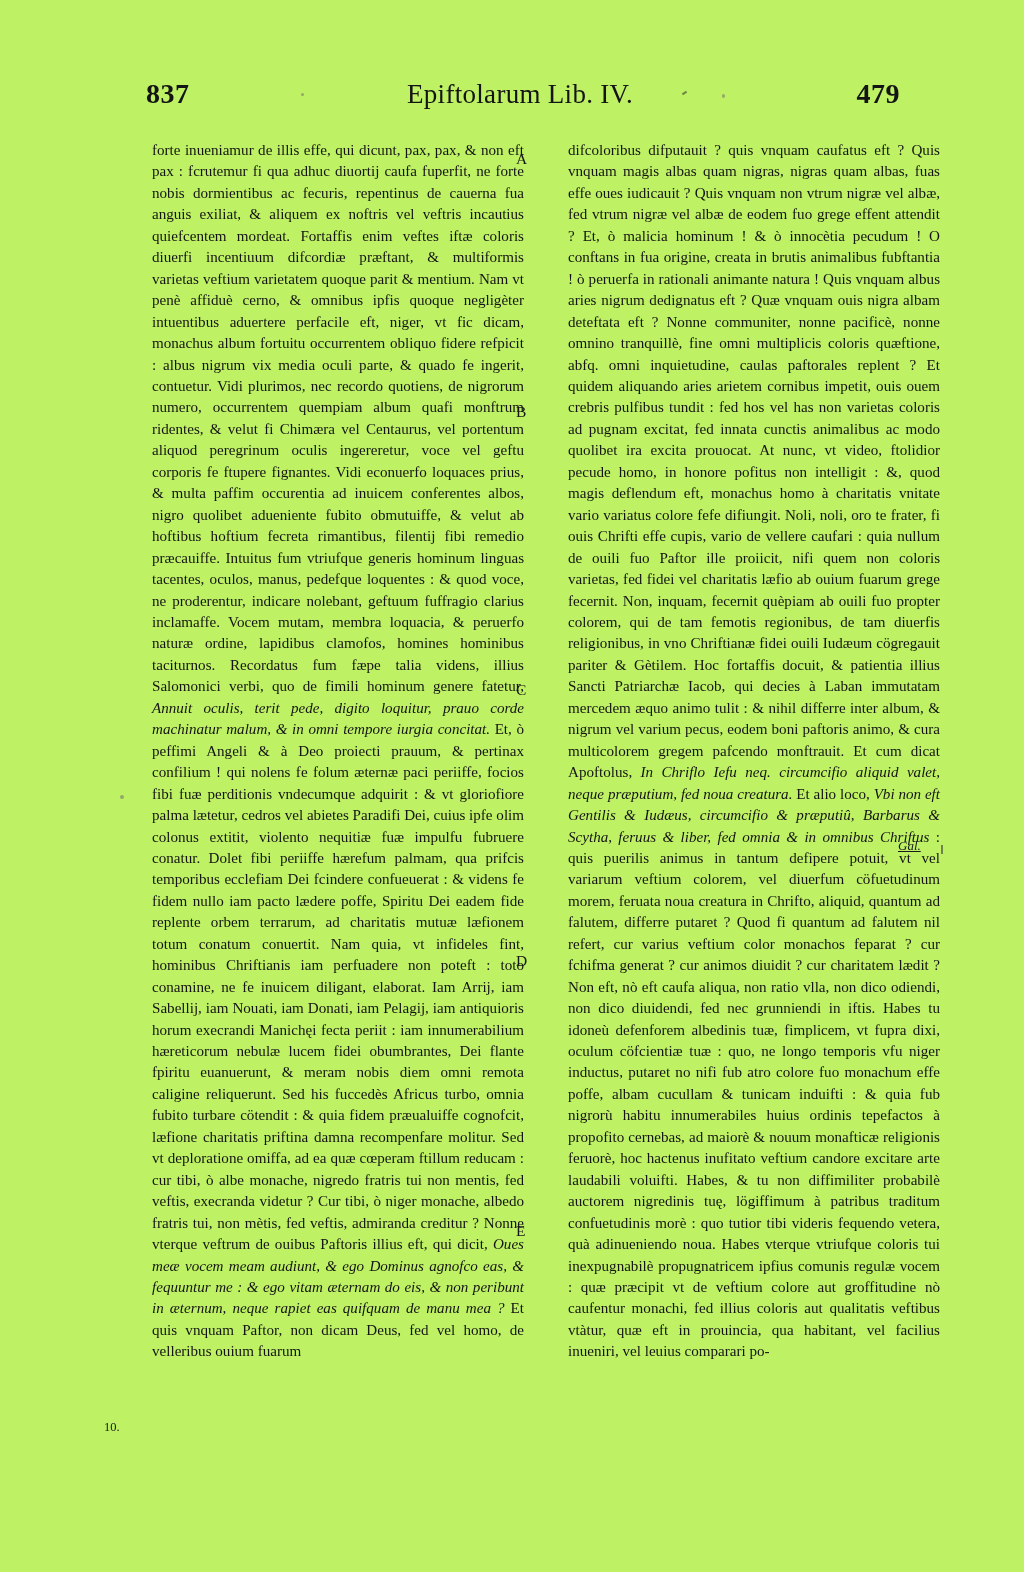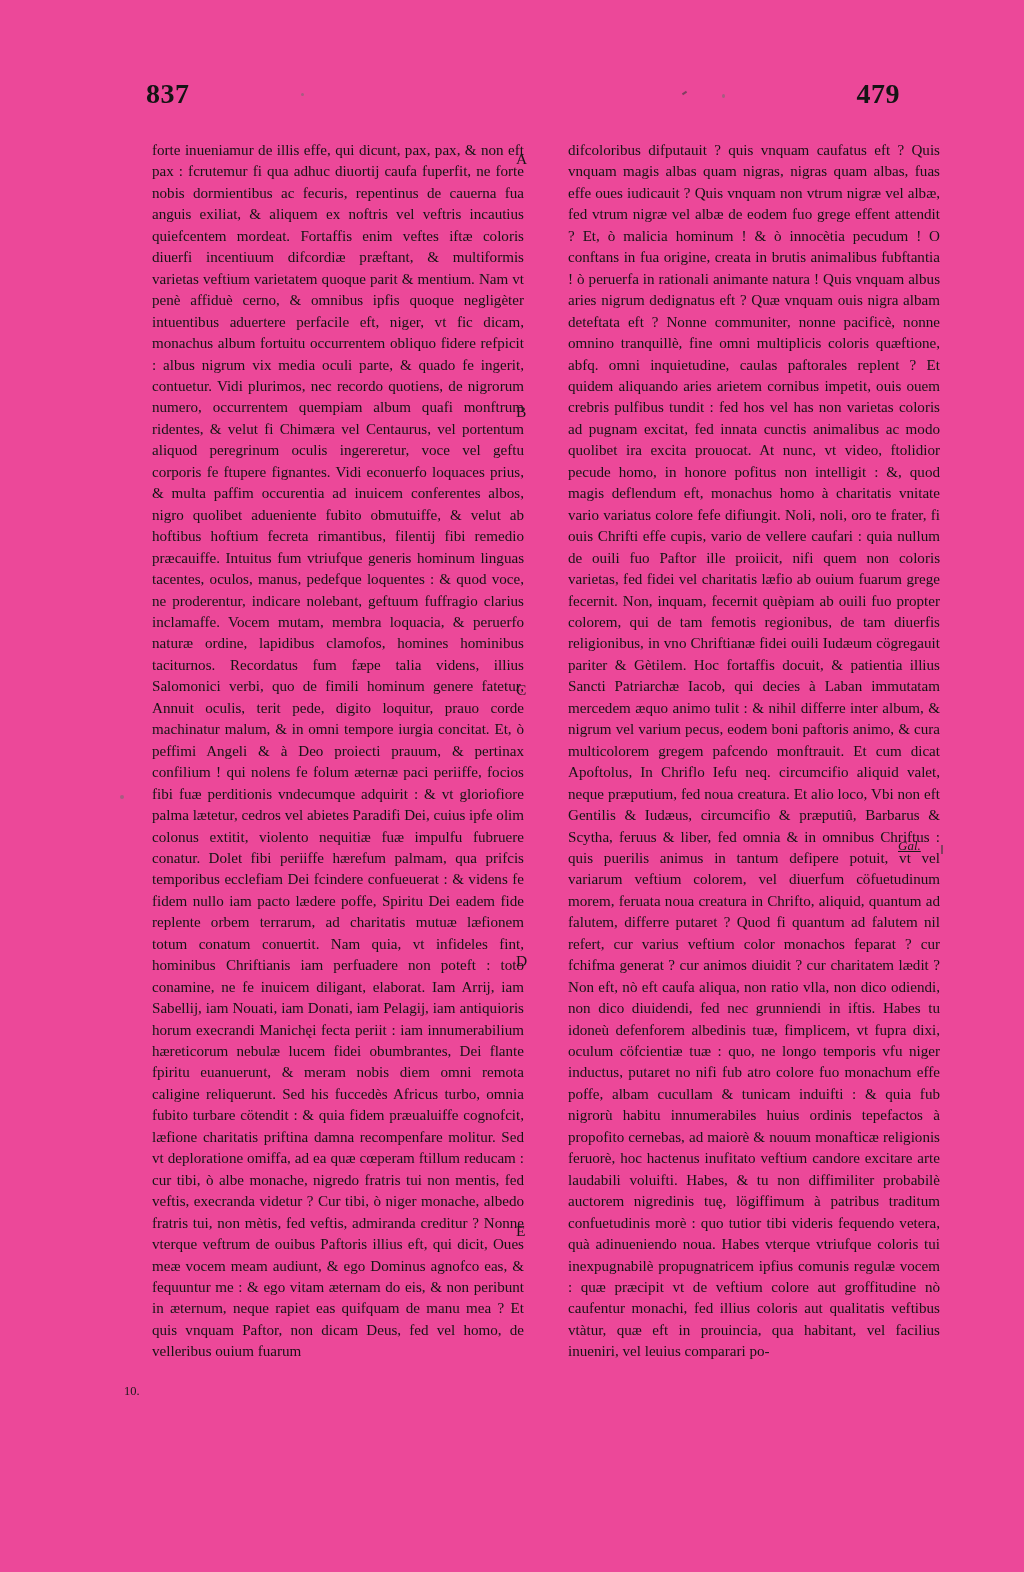--- a/index.html
+++ b/index.html
@@ -12,21 +12,21 @@
     height: 1572px;
     overflow: hidden;
     font-family: "Liberation Serif", "DejaVu Serif", serif;
     color: #141414;
     position: relative;
   }
 
   .page {
     position: absolute;
     inset: 0;
-    background: #ec4899;
+    background: #bef264;
   }
 
   
   .running-head {
     position: absolute;
     left: 140px;
     top: 78px;
     width: 760px;
     height: 46px;
   }
@@ -66,38 +66,38 @@
     text-justify: inter-word;
     hyphens: none;
   }
   .col-left  { left: 152px; }
   .col-right { left: 536px; margin-left: 32px; }
 
   .col p {
     margin: 0;
     text-indent: 0;
   }
-  .it { }
+  .it { font-style: italic; }
 
   
   .sect {
     position: absolute;
     font-size: 15.5px;
     font-family: "Liberation Serif", serif;
     color: #161616;
   }
   .sect-gutter { left: 516px; }
 
   
   .marg {
     position: absolute;
     font-size: 12.5px;
     color: #191919;
   }
-  .marg-left  { left: 124px; }
+  .marg-left  { left: 104px; margin-top: 36px; }
   .marg-right { left: 898px; font-style: italic; font-size: 13px; text-decoration: underline; }
 
   
   .speck {
     position: absolute;
     background: #6d6d6d;
     border-radius: 50%;
     opacity: .55;
   }
   .tick {
@@ -106,20 +106,21 @@
     opacity: .6;
   }
 </style>
 </head>
 <body>
 
 <div class="page">
 
   <div class="running-head">
     <span class="folio folio-left">837</span>
+    <span class="head-title">Epiftolarum  Lib. IV.</span>
     <span class="folio folio-right">479</span>
   </div>
 
   <div class="speck" style="left:301px; top:93px; width:3px; height:3px;"></div>
   <div class="tick" style="left:682px; top:92px; width:5px; height:2px; transform:rotate(-35deg);"></div>
   <div class="speck" style="left:722px; top:94px; width:3px; height:4px;"></div>
   <div class="speck" style="left:120px; top:795px; width:4px; height:4px;"></div>
 
   <div class="columns">
 

